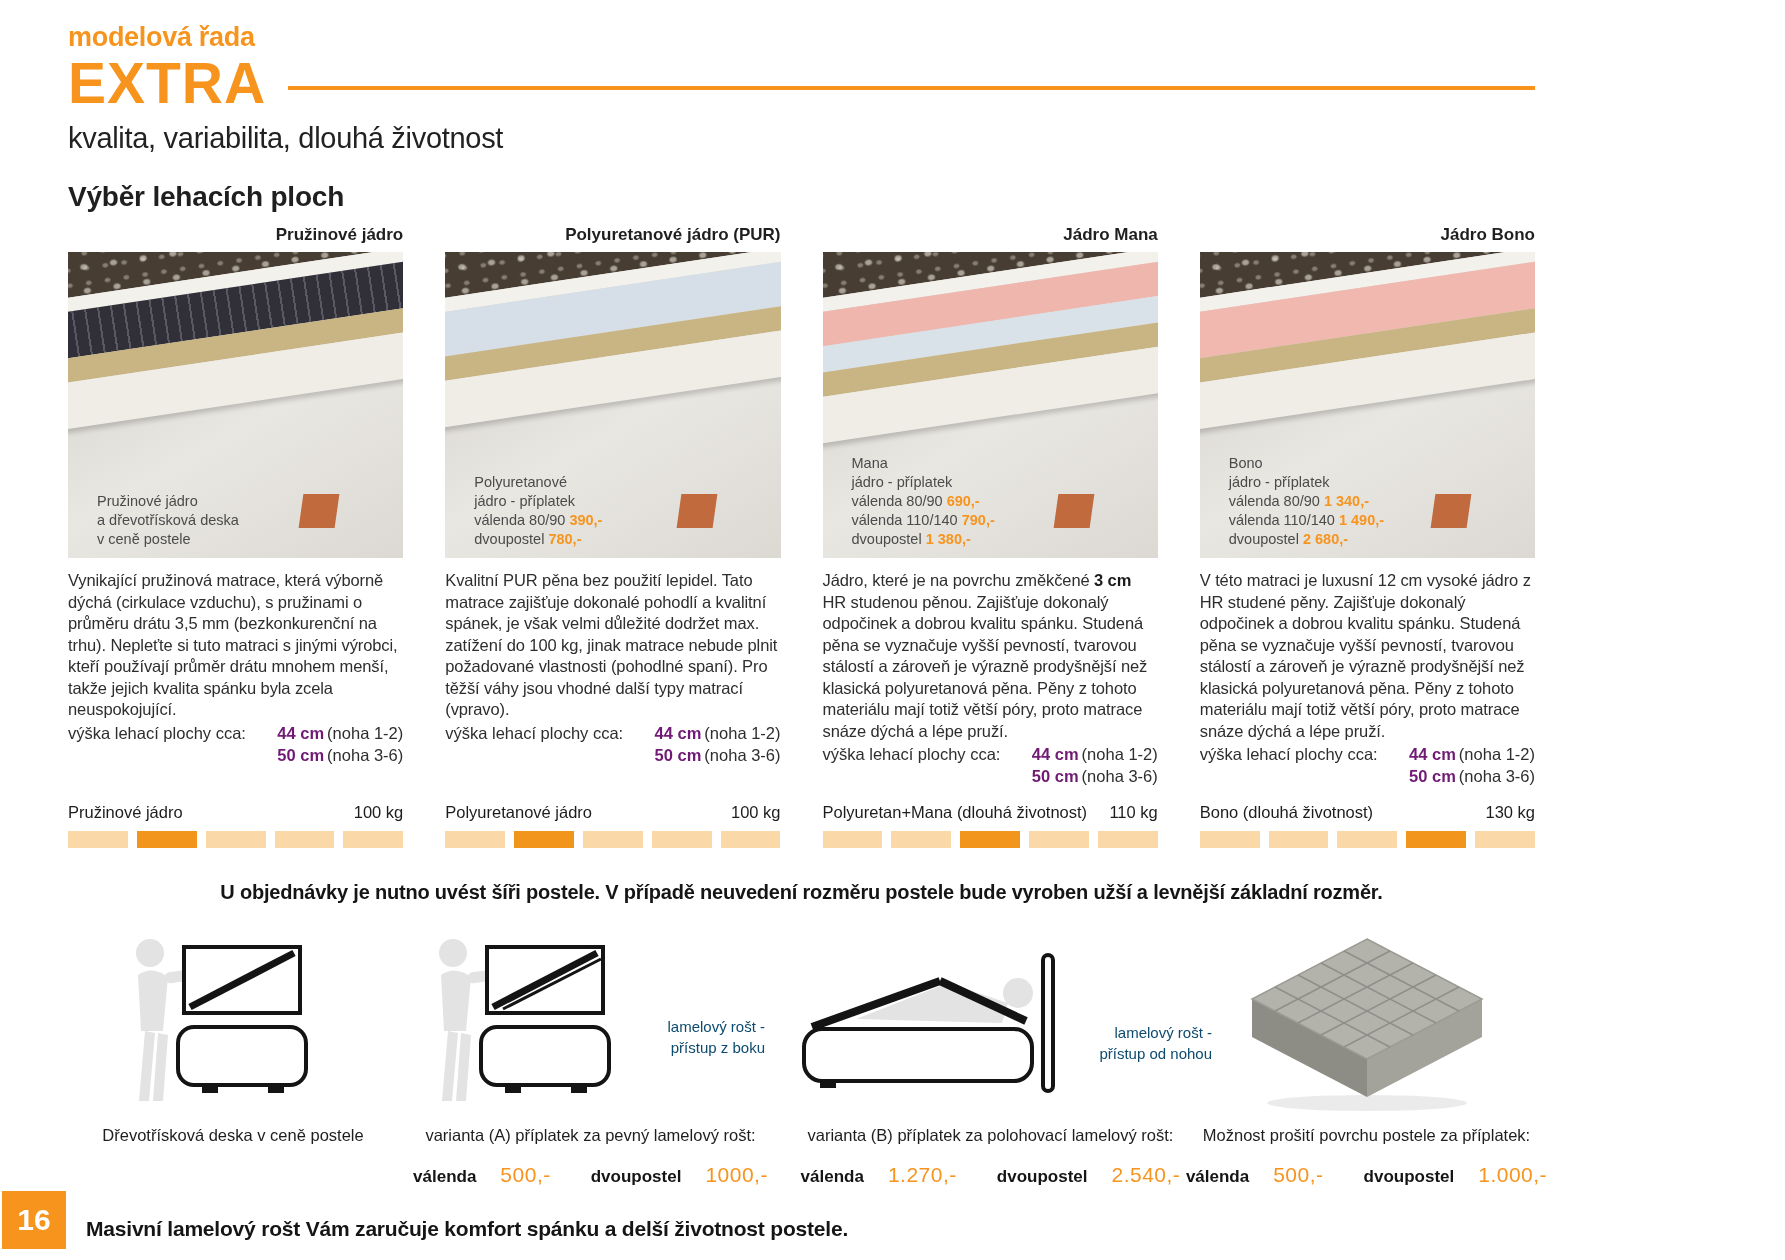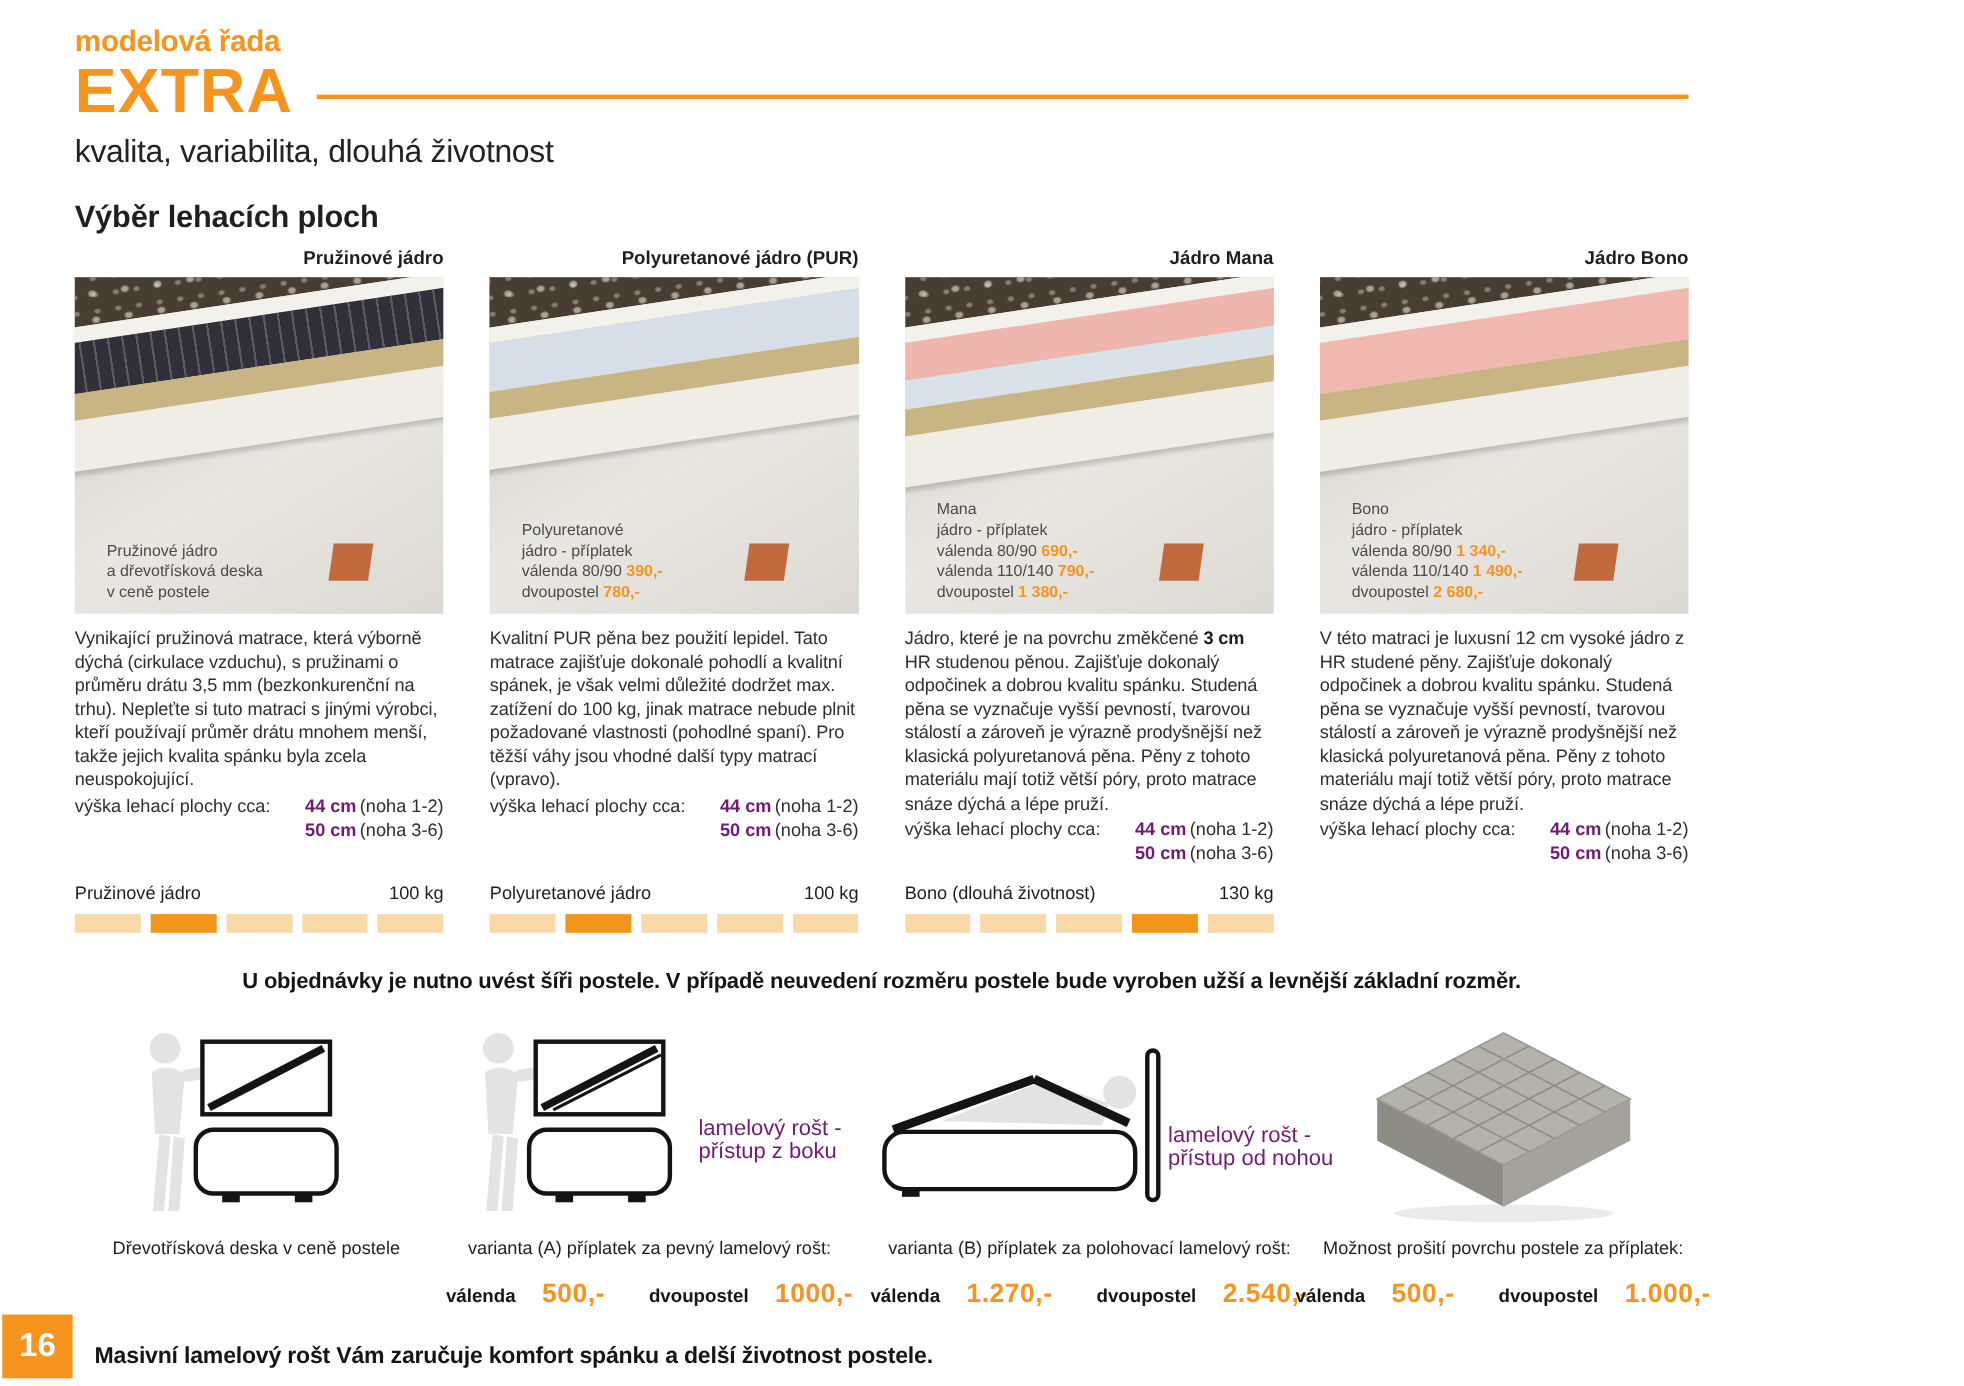--- a/index.html
+++ b/index.html
@@ -67,28 +67,28 @@
   .seg{flex:1;height:17px;background:var(--bar-light)}
   .seg.active{background:var(--bar-active)}
 
   
   .notice{text-align:center;font-weight:bold;font-size:20px;margin-top:33px;letter-spacing:-.2px;color:#151515}
 
   
   .bottomgrid{display:grid;grid-template-columns:330px 385px 415px 337px;margin-top:20px}
   .bcell{position:relative}
   .bfig{height:192px;display:flex;align-items:flex-end;justify-content:center;position:relative}
-  .sidelabel{position:absolute;font-size:20px;line-height:21px;color:#701a75;text-align:left}
+  .sidelabel{position:absolute;font-size:15px;line-height:21px;color:#0c4a6e;text-align:right}
   .sidelabel.a{right:18px;bottom:58px}
   .sidelabel.b{right:-14px;bottom:52px}
   .bcap{text-align:center;font-size:16.5px;margin-top:10px;color:#1e1e1e}
   .bprices{display:flex;justify-content:center;align-items:baseline;gap:40px;margin-top:18px}
   .pair{display:flex;align-items:baseline;gap:24px}
   .plabel{font-weight:bold;font-size:17px;color:#151515}
-  .pval{color:var(--accent);font-weight:bold;font-size:24px;letter-spacing:.5px}
+  .pval{color:var(--accent);font-weight:normal;font-size:21px;letter-spacing:.5px}
 
   
   .footer{display:flex;align-items:flex-start;margin-top:4px;margin-left:-66px}
   .pagebox{width:64px;height:58px;background:var(--accent);color:#fff;font-weight:bold;font-size:30px;
            display:flex;align-items:center;justify-content:center}
   .footnote{font-weight:bold;font-size:21px;margin:26px 0 0 20px;letter-spacing:-.2px;color:#151515}
 
   svg{display:block}
 </style>
 </head>
@@ -242,20 +242,33 @@
     </div>
     <div class="bargroup">
       <div class="barlabels">
           <span>Polyuretanové jádro</span>
           <span>100 kg</span>
         </div>
       <div class="barsegs">
           <div class="seg"></div>
           <div class="seg active"></div>
           <div class="seg"></div>
+          <div class="seg"></div>
+          <div class="seg"></div>
+        </div>
+    </div>
+    <div class="bargroup">
+      <div class="barlabels">
+          <span>Polyuretan+Mana (dlouhá životnost)</span>
+          <span>110 kg</span>
+        </div>
+      <div class="barsegs">
+          <div class="seg"></div>
+          <div class="seg"></div>
+          <div class="seg active"></div>
           <div class="seg"></div>
           <div class="seg"></div>
         </div>
     </div>
     <div class="bargroup">
       <div class="barlabels">
           <span>Bono (dlouhá životnost)</span>
           <span>130 kg</span>
         </div>
       <div class="barsegs">

